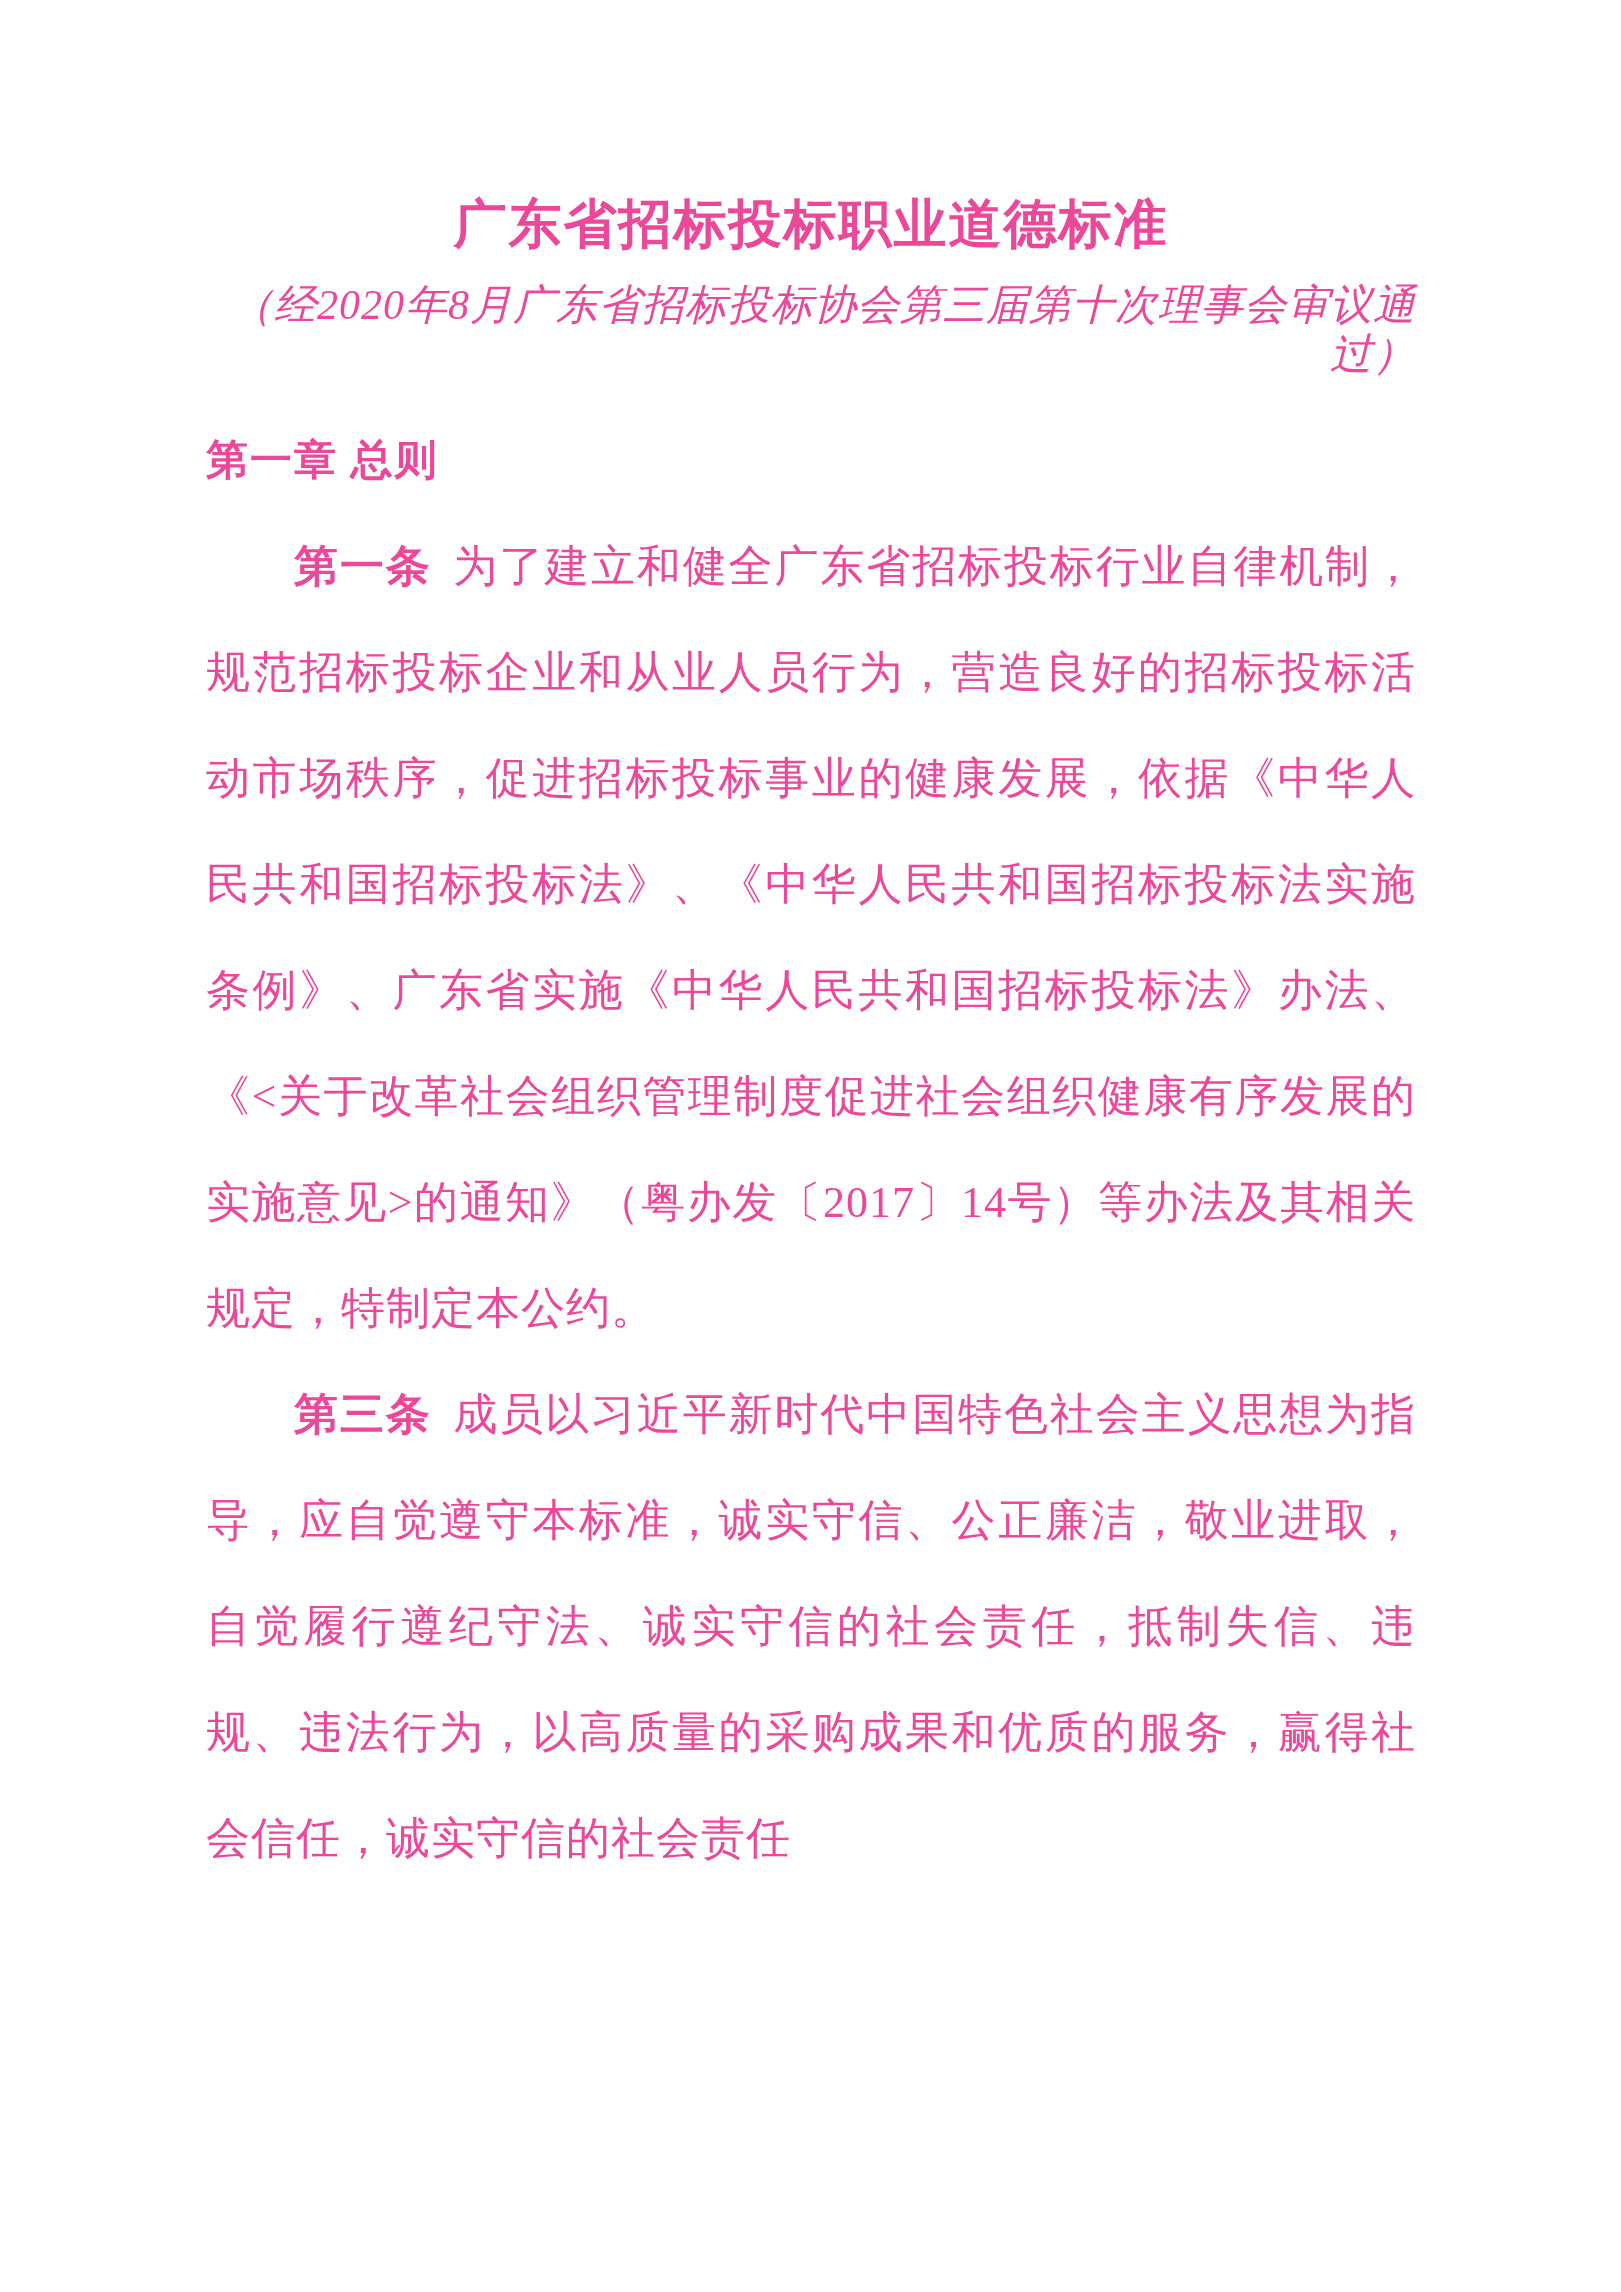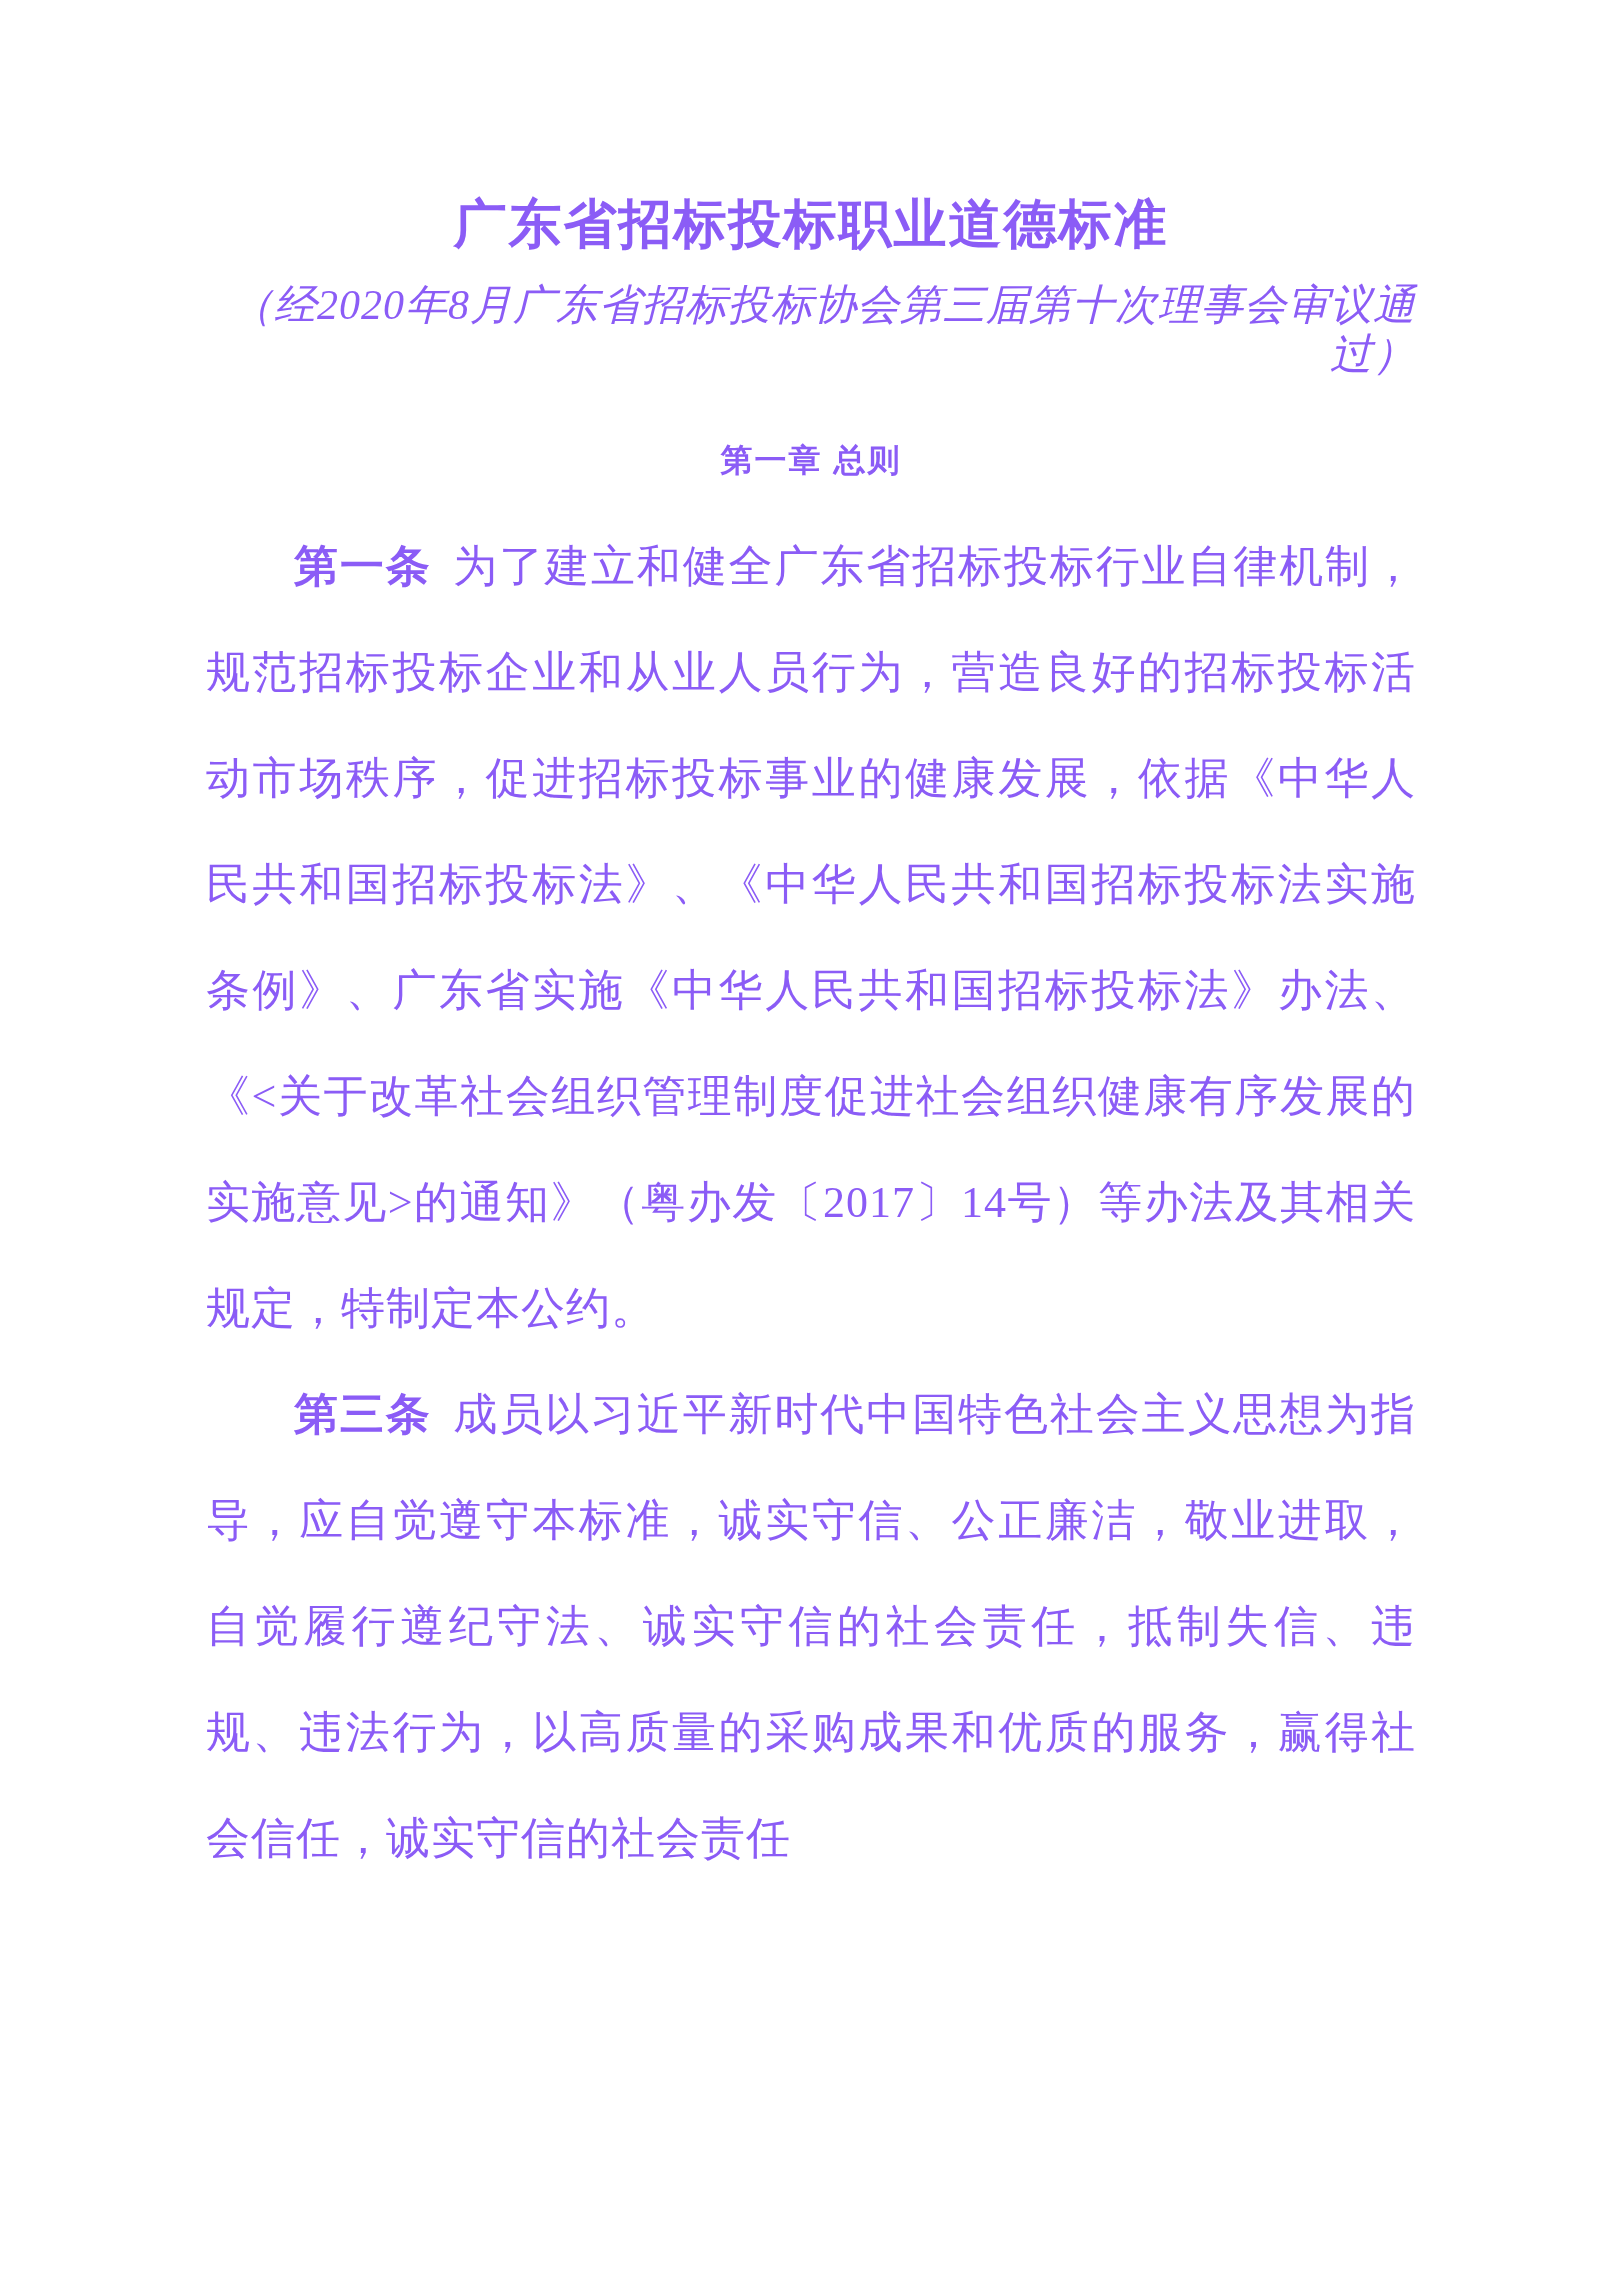--- a/index.html
+++ b/index.html
@@ -5,21 +5,21 @@
   html, body {
     margin: 0;
     padding: 0;
     background: #ffffff;
   }
   .page {
     position: relative;
     width: 1621px;
     height: 2293px;
     background: #ffffff;
-    color: #8b5cf6;
+    color: #ec4899;
     font-family: "Liberation Sans", sans-serif;
     overflow: hidden;
     box-sizing: border-box;
   }
   .content {
     padding: 0 205px 0 206px;
     box-sizing: border-box;
   }
   .doc-title {
     margin: 0;
@@ -35,25 +35,26 @@
     margin: 25.5px 0 0 0;
     font-size: 42px;
     line-height: 49px;
     text-align: right;
     font-family: "Liberation Serif", serif;
     font-style: italic;
     letter-spacing: 1px;
   }
   .chapter-heading {
     margin: 59px 0 0 0;
-    font-size: 32px;
+    font-size: 42px;
     line-height: 45px;
     font-weight: bold;
-    text-align: center;
+    text-align: left;
     letter-spacing: 2px;
+    font-family: Liberation Serif, serif;
   }
   .body-text {
     margin-top: 31px;
     font-size: 44px;
     line-height: 106px;
     text-align: justify;
     text-justify: inter-character;
     letter-spacing: 1px;
   }
   .article {

